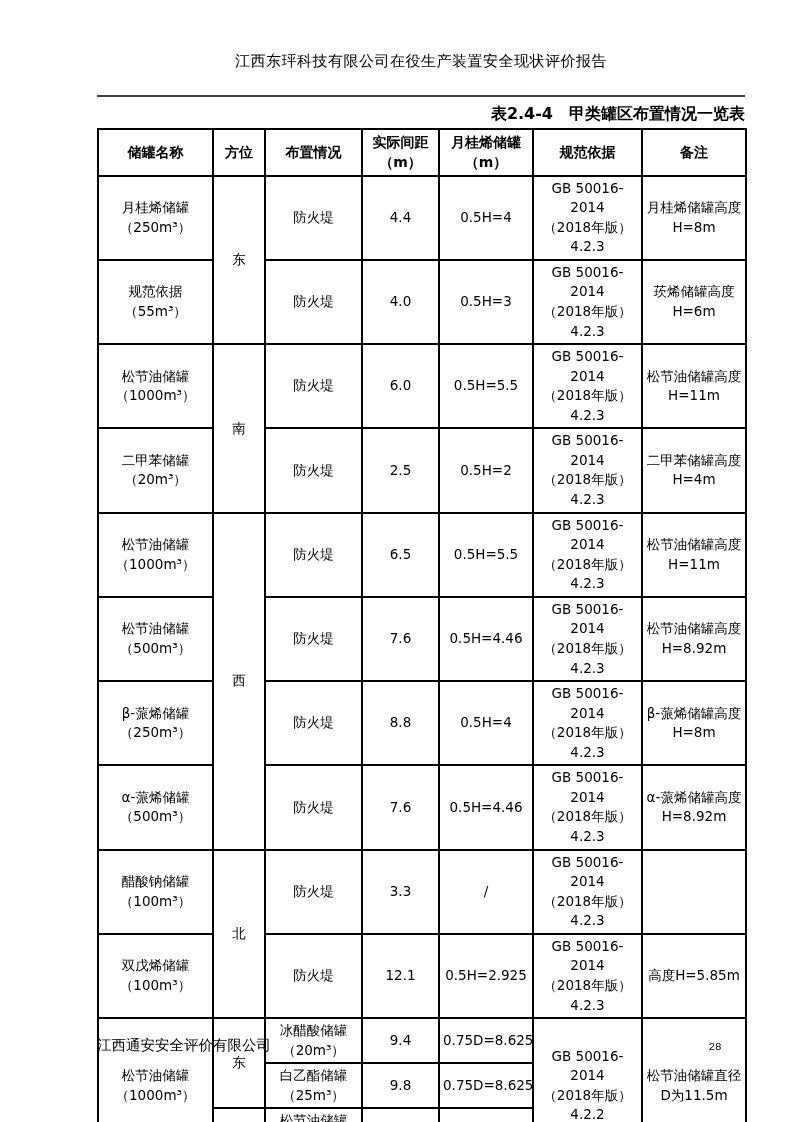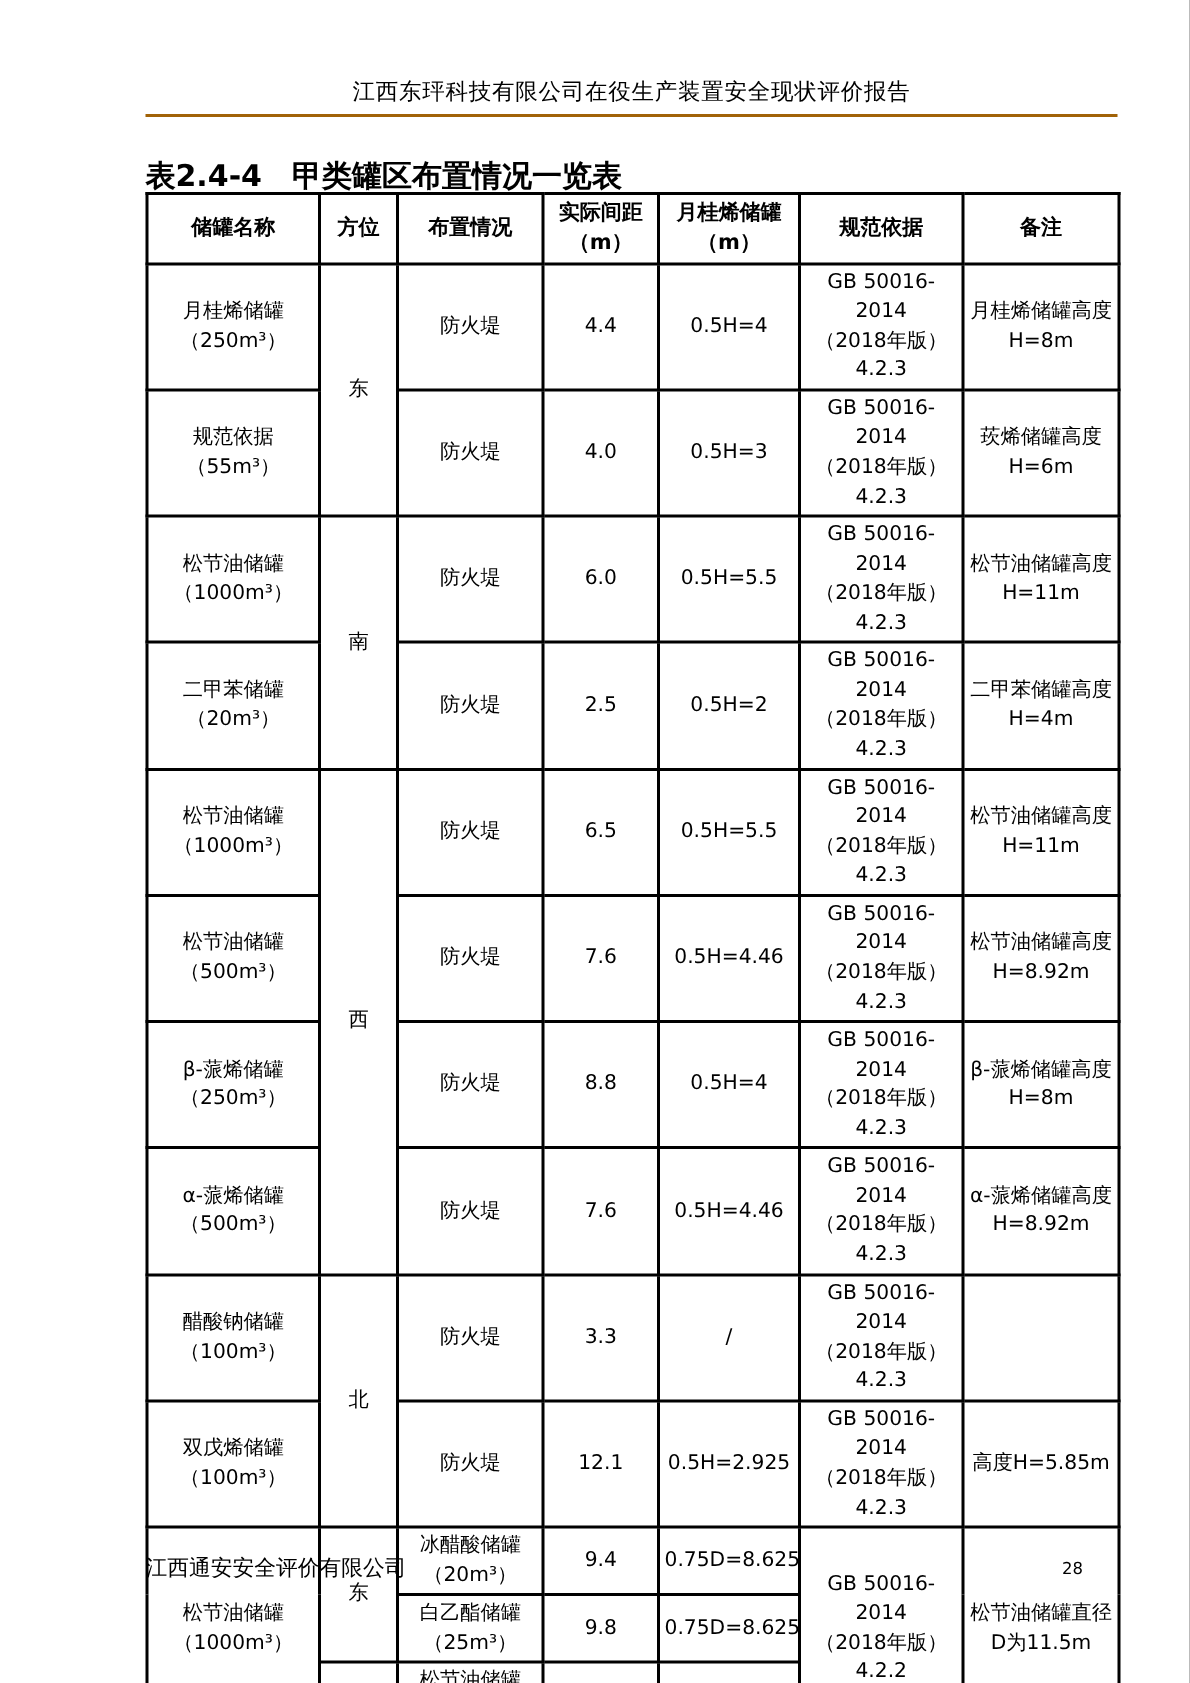--- a/index.html
+++ b/index.html
@@ -15,30 +15,30 @@
     overflow: hidden;
   }
   .doc-header {
     position: absolute;
     top: 52px;
     left: 97px;
     width: 648px;
     text-align: center;
     font-size: 15px;
     letter-spacing: 0.5px;
-    padding-bottom: 5px;
-    border-bottom: 2px solid #a16207;
+    padding-bottom: 24px;
+    border-bottom: 2px solid #404040;
   }
   .table-title {
     position: absolute;
     top: 104px;
     left: 97px;
     width: 648px;
-    text-align: left;
-    font-size: 20px;
+    text-align: right;
+    font-size: 16px;
     font-weight: bold;
     white-space: pre-line;
   }
   table.main-table {
     position: absolute;
     top: 128px;
     left: 97px;
     width: 648px;
     border-collapse: collapse;
     table-layout: fixed;
@@ -62,22 +62,23 @@
   tr.big   { height: 63px; }
   tr.mid   { height: 67px; }
   tr.small { height: 44px; }
   td.basis { font-size: 12.5px; border-radius: 10px; }
   .doc-footer {
     position: absolute;
     top: 1036px;
     left: 97px;
     width: 648px;
     display: flex;
-    align-items: flex-start;
+    align-items: center;
     font-size: 14.5px;
+    font-family: Liberation Mono, monospace;
   }
   .doc-footer .f-left  { flex: 1; text-align: left; }
   .doc-footer .f-page  { flex: 0 0 60px; text-align: center; font-size: 11px; padding-top: 3px; }
   .doc-footer .f-right { flex: 1; text-align: right; }
 </style>
 </head>
 <body>
 
 <div class="page">
 

